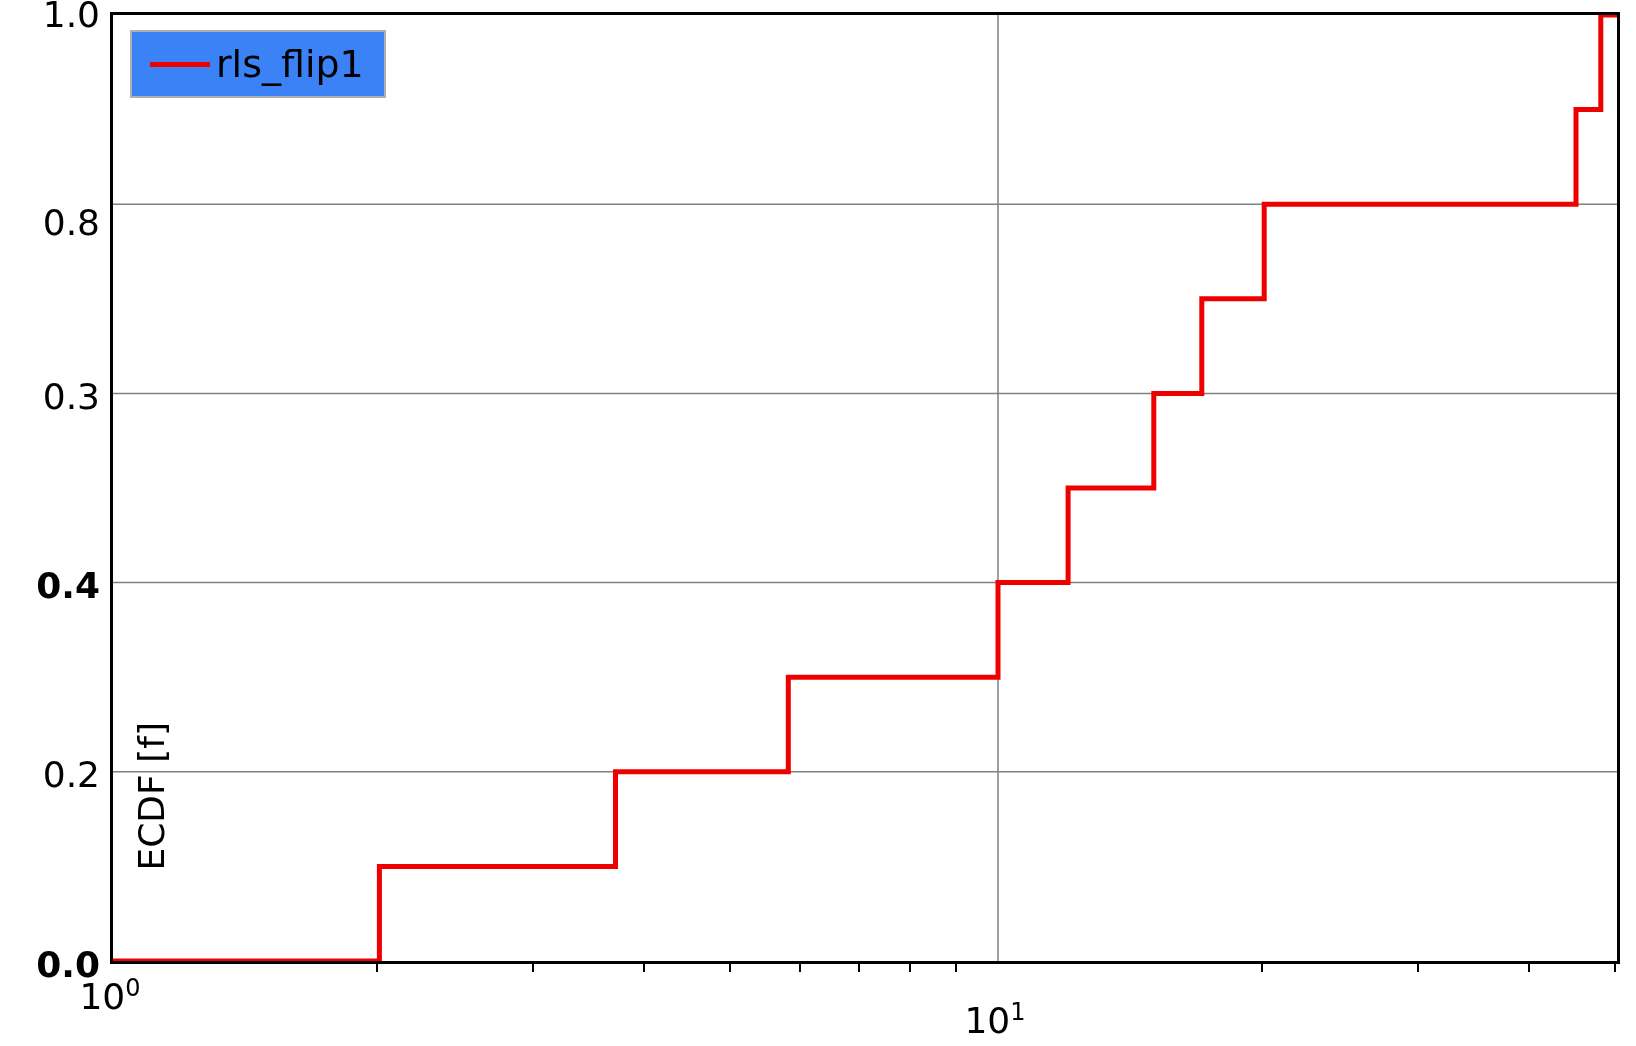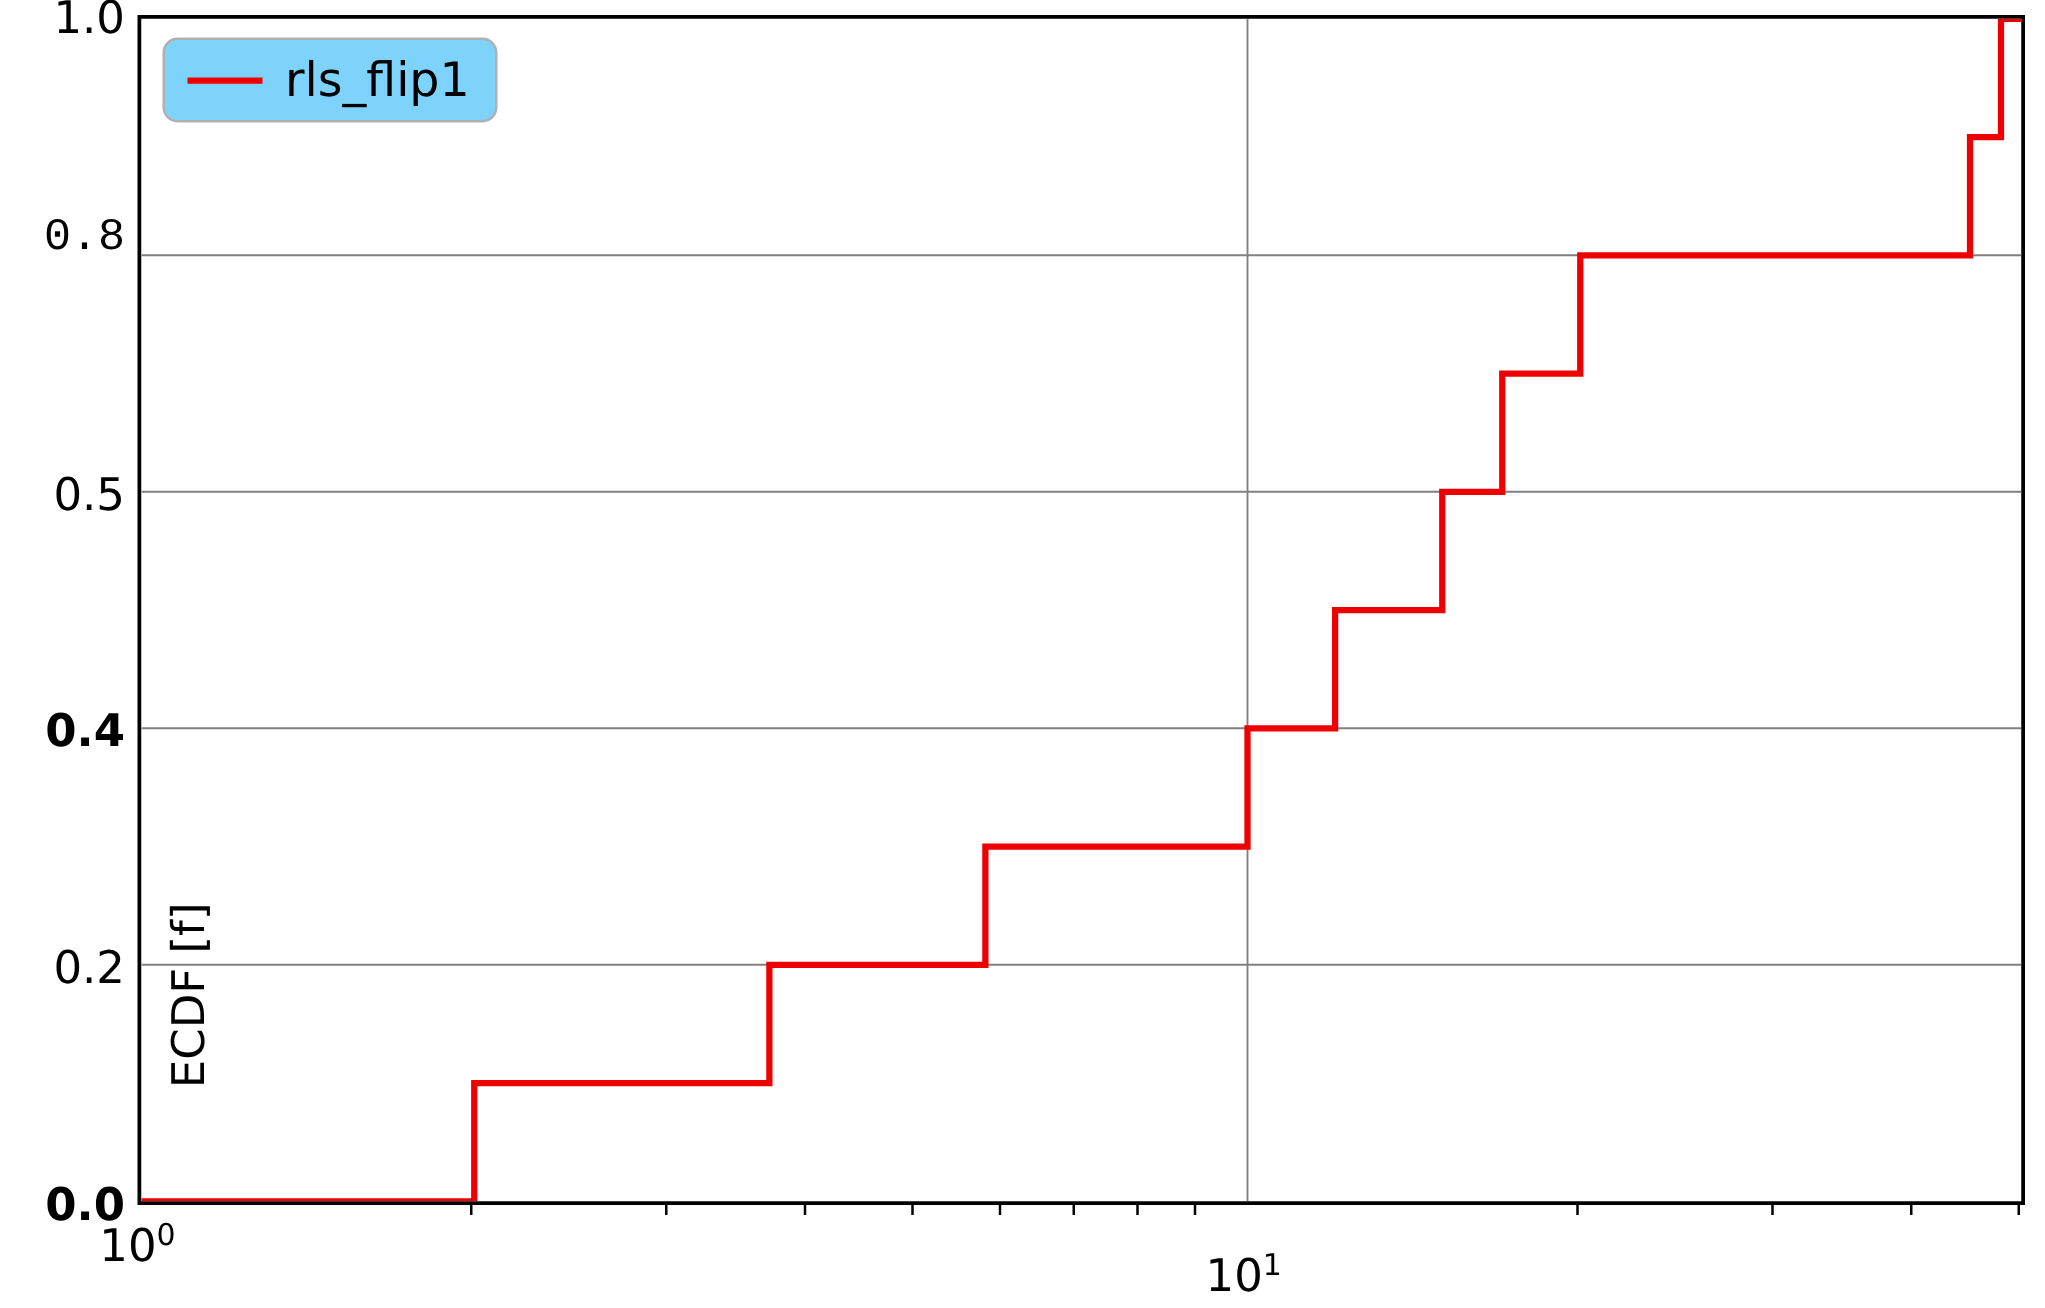--- a/index.html
+++ b/index.html
@@ -63,26 +63,26 @@
   .axis-label {
     position: absolute;
     font-size: 36px;
     color: #000;
   }
   .legend {
     position: absolute;
     left: 130px;
     top: 30px;
     border: 2px solid #b0b0b0;
-    border-radius: 12px;
-    background: #7dd3fc;
+    border-radius: 0;
+    background: #3b82f6;
     padding: 10px 20px 10px 18px;
     display: flex;
     align-items: center;
-    gap: 18px;
+    gap: 6px;
   }
   .legend-swatch {
     width: 60px;
     height: 5px;
     background: #ee0000;
   }
   .legend-label {
     font-size: 38px;
     color: #000;
   }
@@ -137,22 +137,22 @@
   </div>
 
   <div class="legend">
     <div class="legend-swatch"></div>
     <div class="legend-label">rls_flip1</div>
   </div>
 
   <div class="tick tick-y" style="top:944px;font-weight:bold;">0.0</div>
   <div class="tick tick-y" style="top:754px;">0.2</div>
   <div class="tick tick-y" style="top:565px;font-weight:bold;">0.4</div>
-  <div class="tick tick-y" style="top:376px;">0.5</div>
-  <div class="tick tick-y" style="top:169px;font-family:Liberation Mono, monospace;">0.8</div>
+  <div class="tick tick-y" style="top:376px;">0.3</div>
+  <div class="tick tick-y" style="top:202px;">0.8</div>
   <div class="tick tick-y" style="top:-6px;">1.0</div>
 
   <div class="tick tick-x" style="left:110px;">
     <span>10</span><sup>0</sup>
   </div>
   <div class="tick tick-x" style="left:995px;margin-top:24px;">
     <span>10</span><sup>1</sup>
   </div>
 
   <div class="minor-tick" style="left:376px;"></div>

